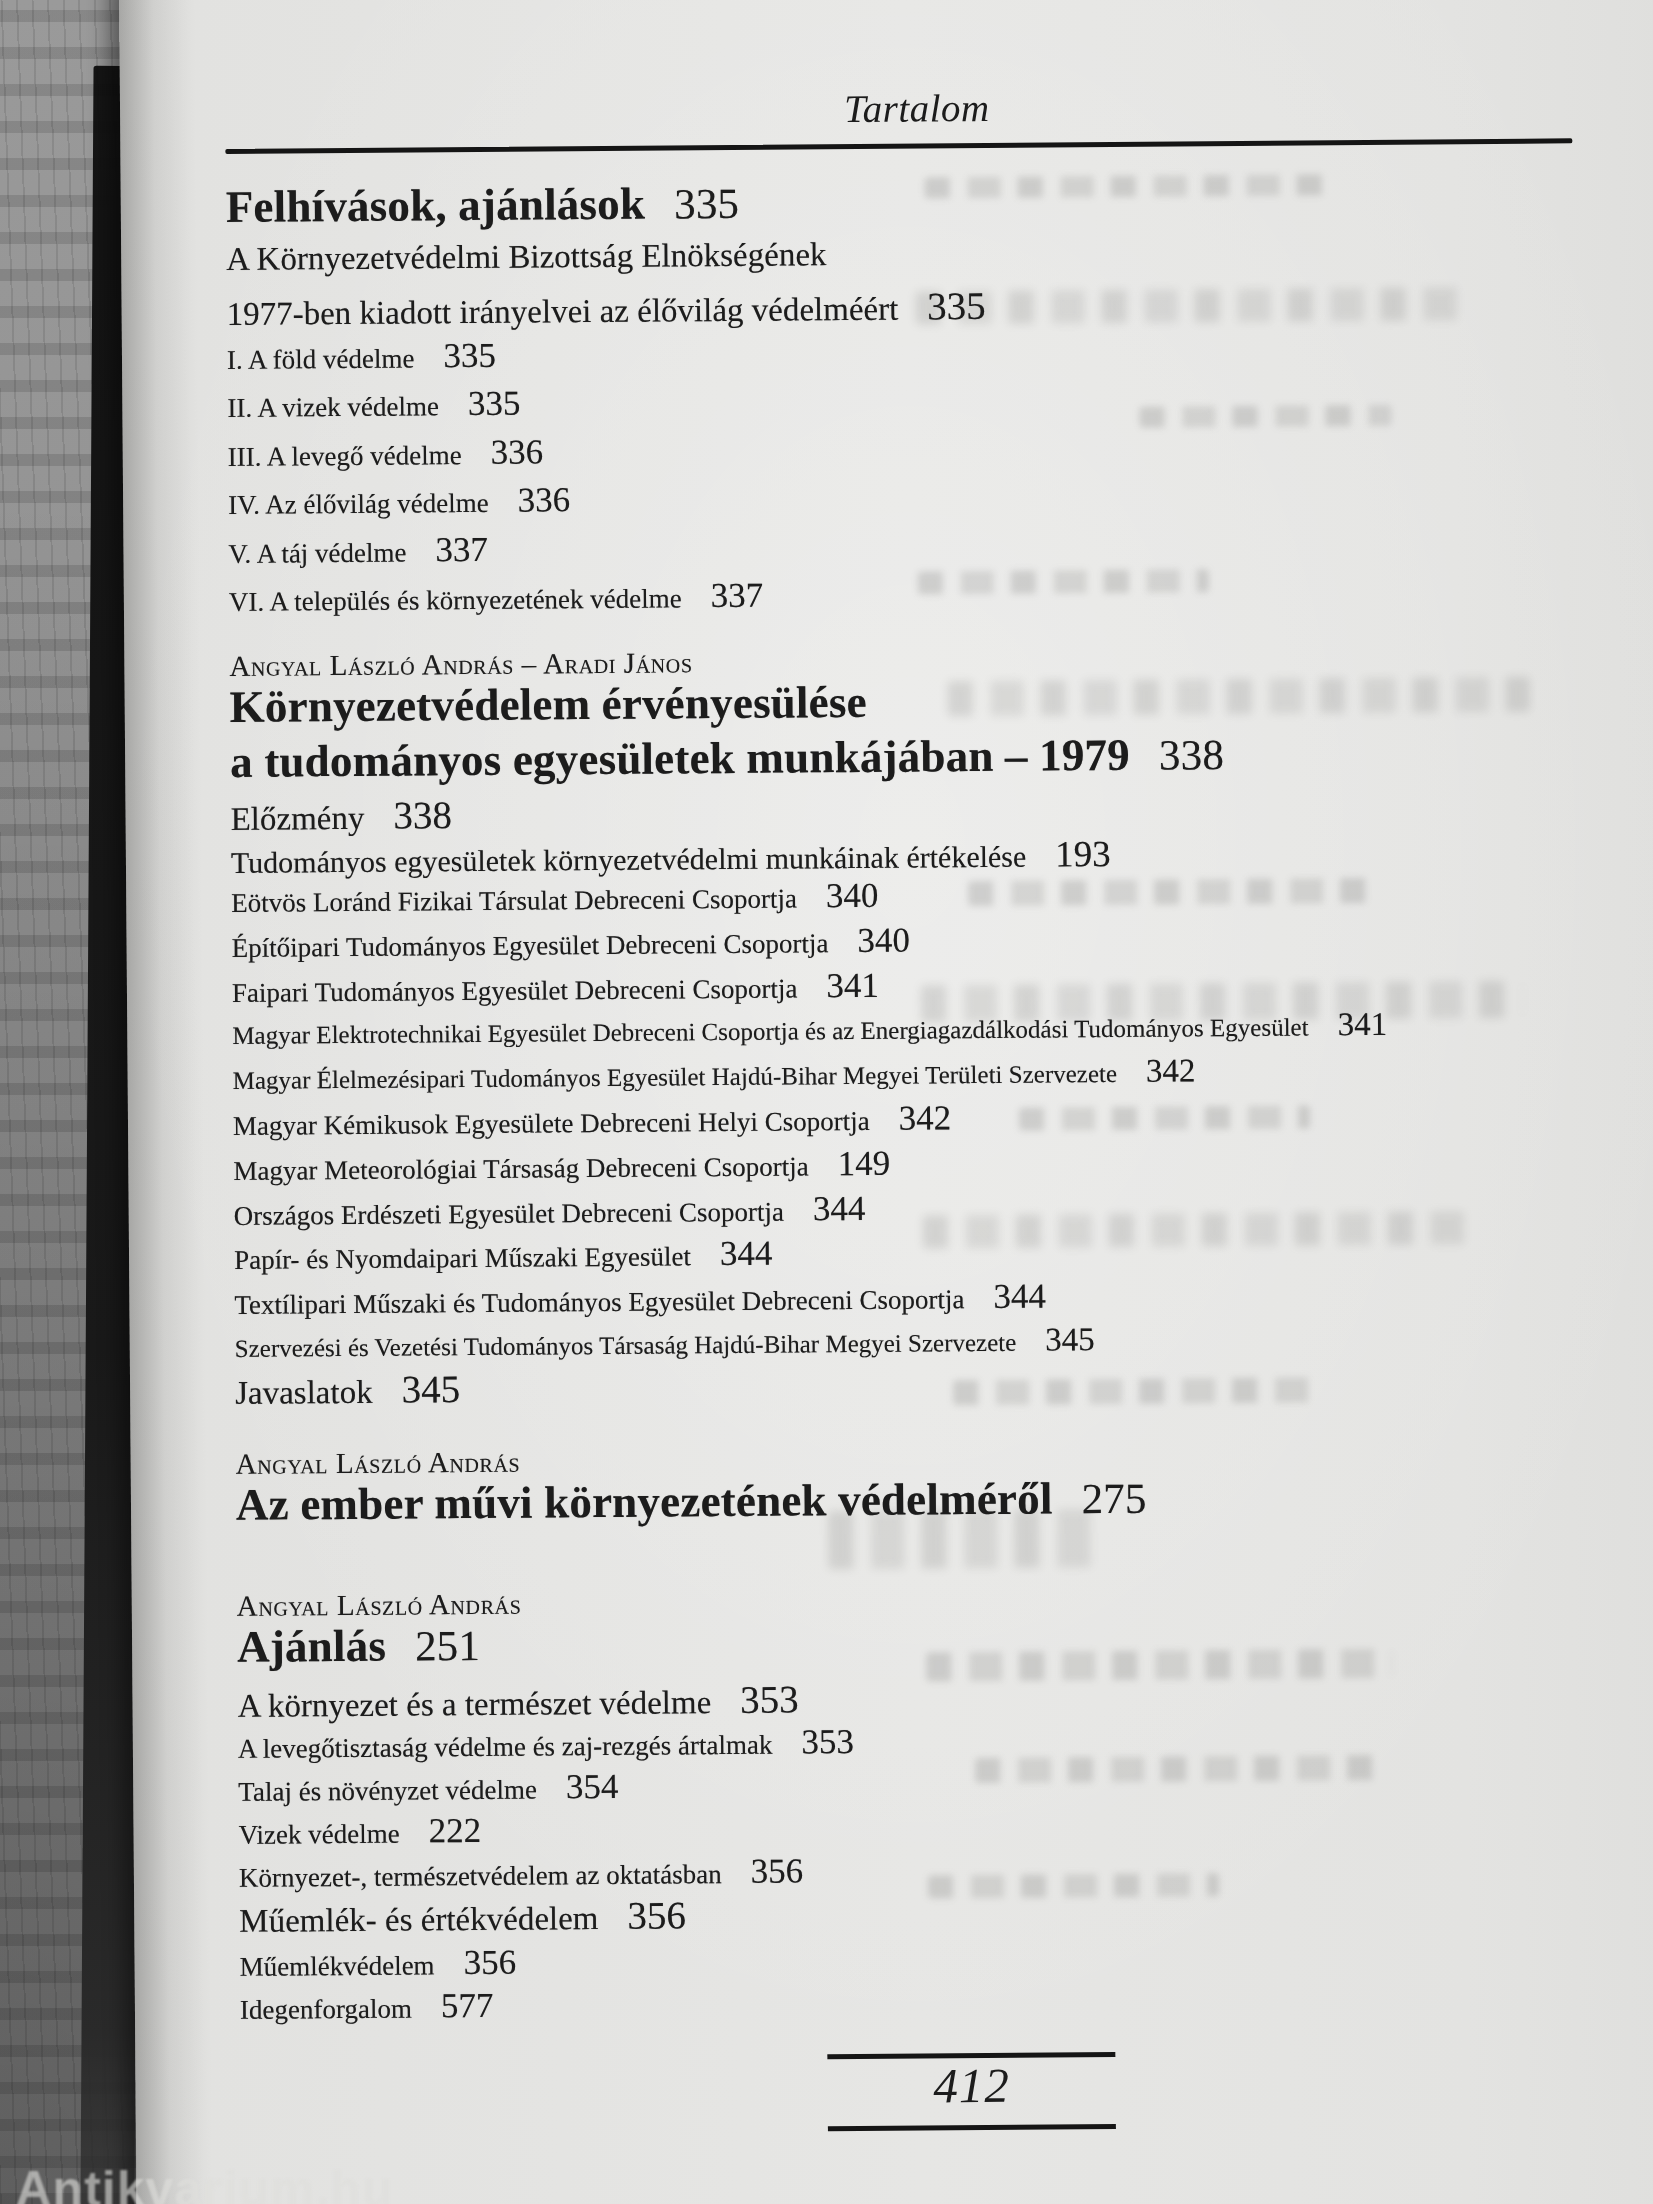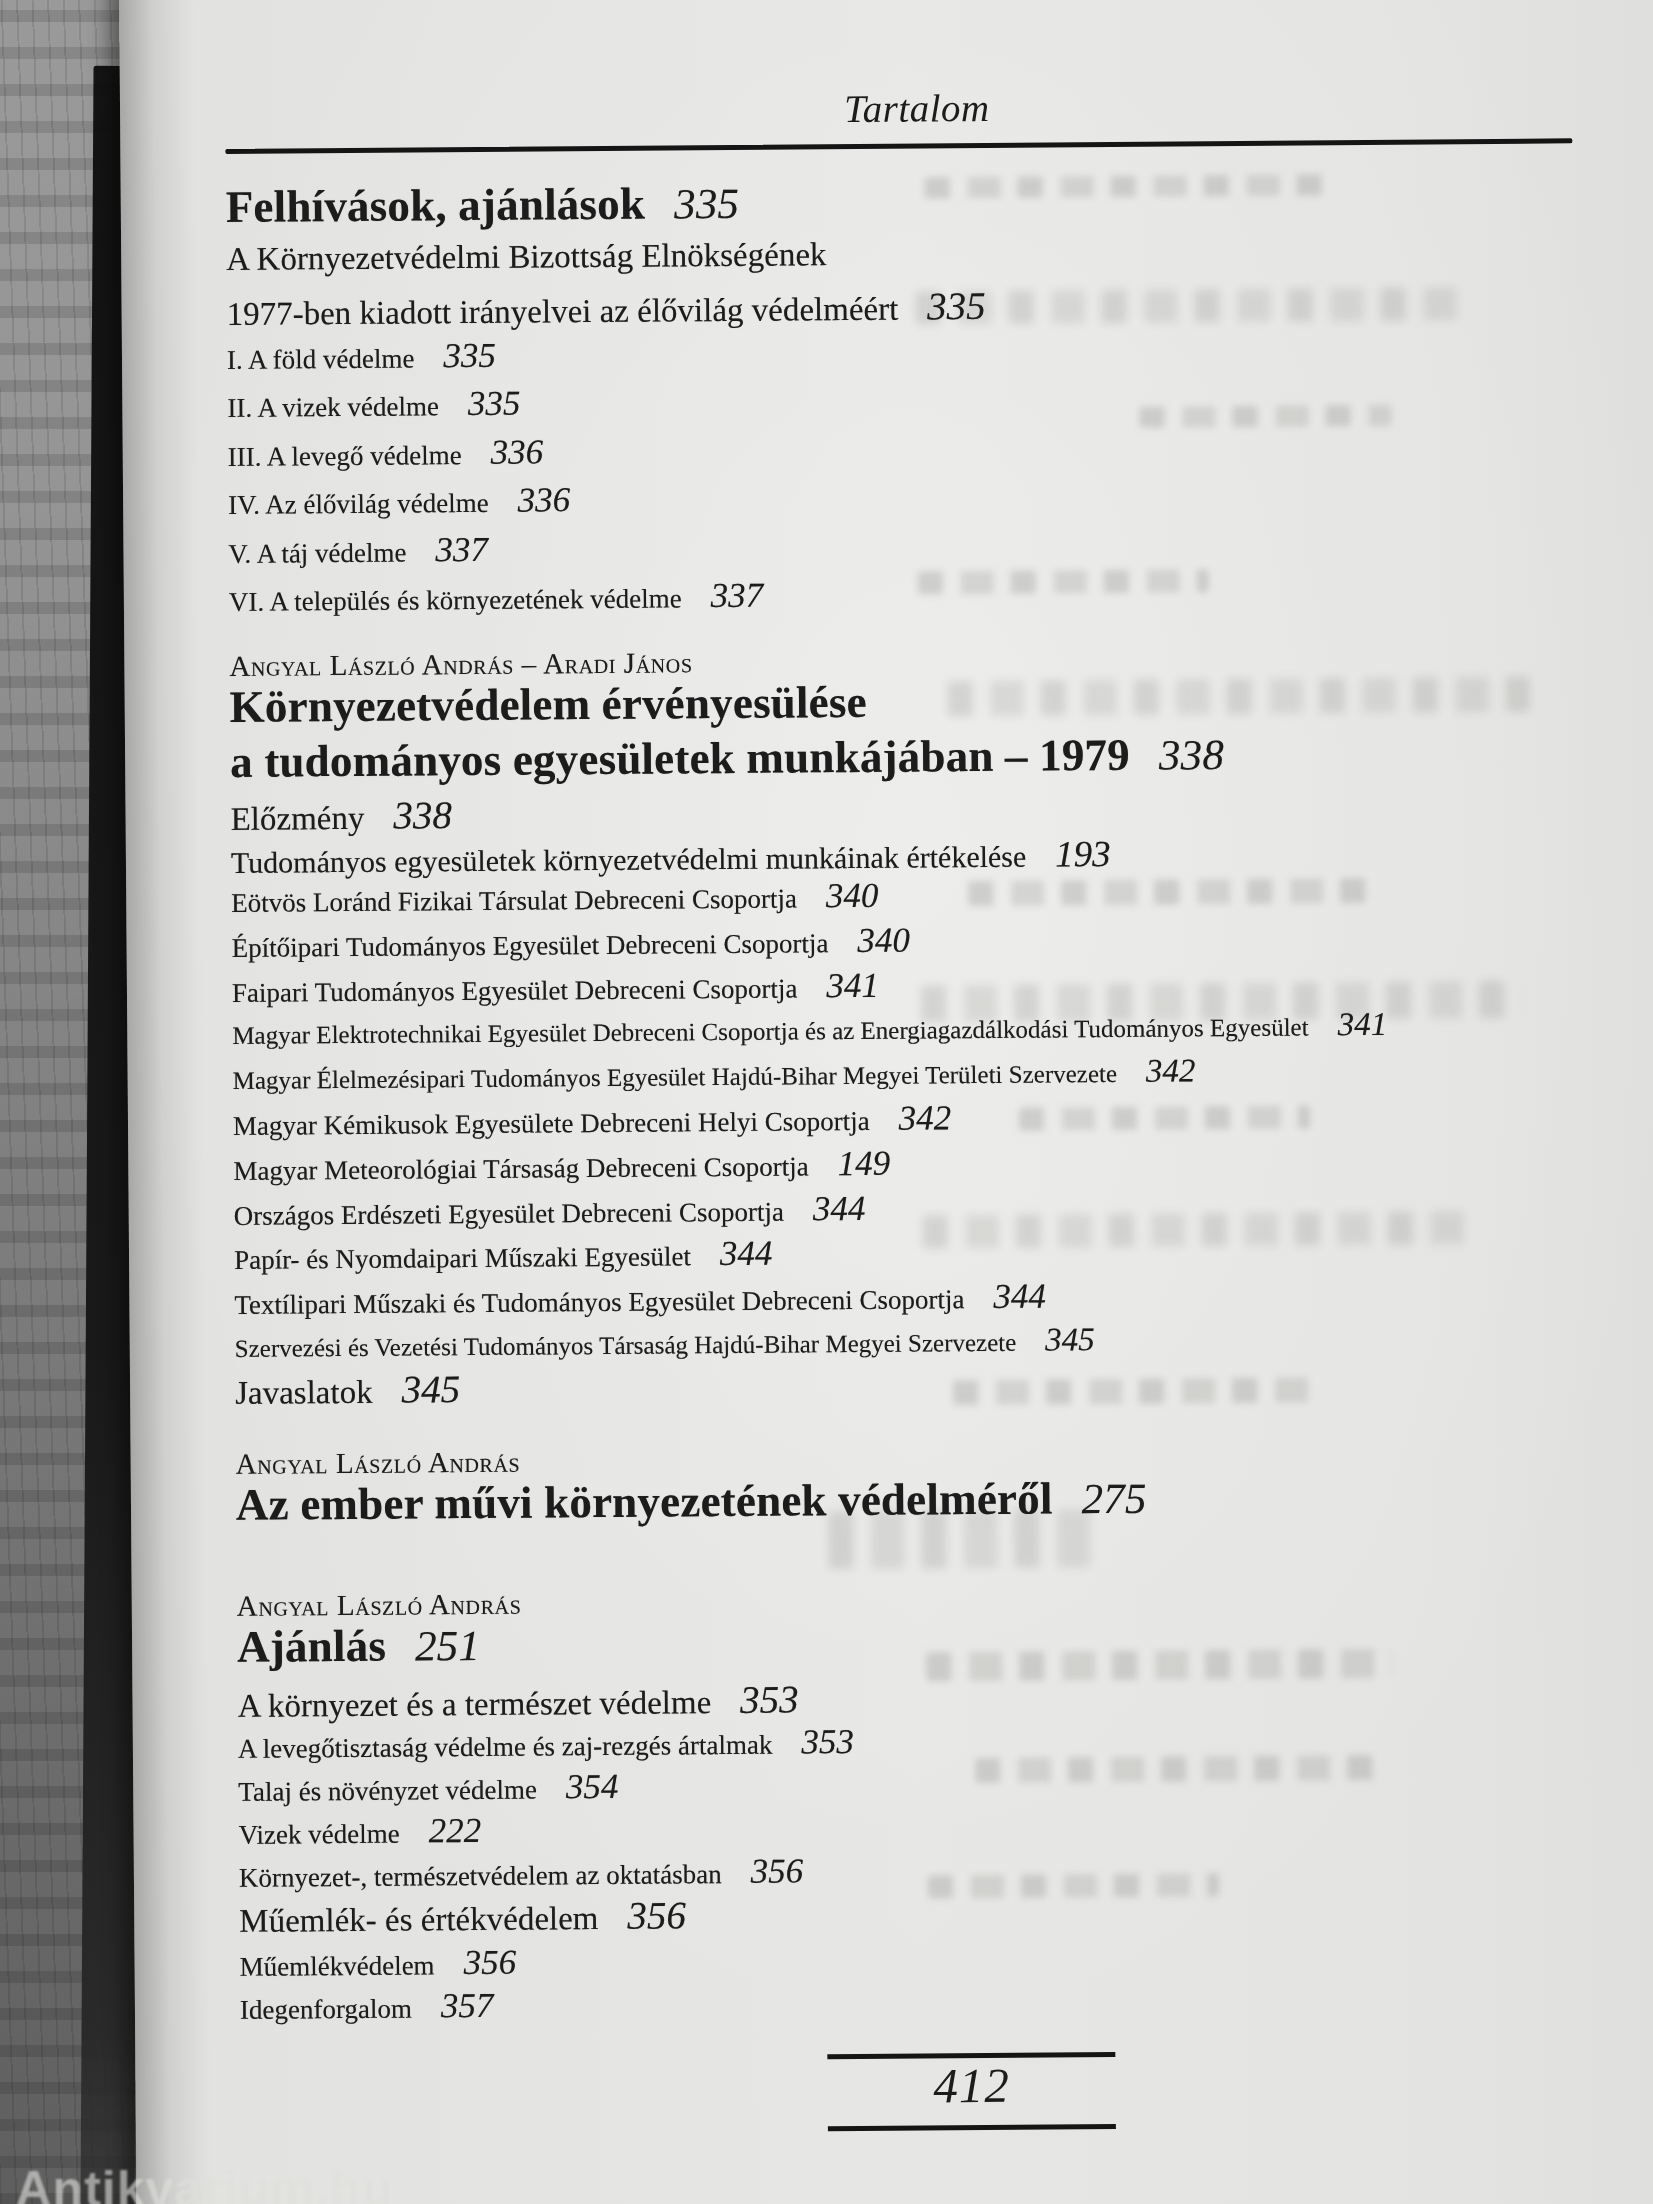--- a/index.html
+++ b/index.html
@@ -39,21 +39,21 @@
   }
   
   .page::before{
     content:"";position:absolute;left:0;top:0;bottom:0;width:76px;
     background:linear-gradient(90deg, rgba(60,60,58,0.30), rgba(120,120,118,0.12) 45%, rgba(0,0,0,0) 100%);
   }
   
   .content{position:absolute;left:-128px;top:25px;width:1654px;height:2205px;color:#1c1c1c;}
   .line{position:absolute;left:233px;white-space:nowrap;text-shadow:0 0 0.7px rgba(20,20,20,0.45);}
   .t{}
-  .n{font-style:italic;margin-left:29px;text-align:right;}
+  .n{margin-left:29px;text-align:right;}
   .h1{font-size:45px;font-weight:700;letter-spacing:0.2px;}
   .h1 .n{font-size:43px;font-weight:400;}
   .med{font-size:33px;font-weight:400;}
   .med .n{font-size:39px;}
   .med2{font-size:30px;}
   .med2 .n{font-size:37px;}
   .sm{font-size:27px;}
   .sm .n{font-size:35px;}
   .xs{font-size:25px;}
   .xs .n{font-size:33px;}
@@ -144,21 +144,21 @@
 
     <div class="line author" style="top:1584px"><span class="t">Angyal László András</span></div>
     <div class="line h1" style="top:1615px"><span class="t">Ajánlás</span><span class="n">251</span></div>
     <div class="line med" style="top:1675px"><span class="t">A környezet és a természet védelme</span><span class="n">353</span></div>
     <div class="line sm" style="top:1721px"><span class="t">A levegőtisztaság védelme és zaj-rezgés ártalmak</span><span class="n">353</span></div>
     <div class="line sm" style="top:1764px"><span class="t">Talaj és növényzet védelme</span><span class="n">354</span></div>
     <div class="line sm" style="top:1807px"><span class="t">Vizek védelme</span><span class="n">222</span></div>
     <div class="line sm" style="top:1850px"><span class="t">Környezet-, természetvédelem az oktatásban</span><span class="n">356</span></div>
     <div class="line med" style="top:1890px"><span class="t">Műemlék- és értékvédelem</span><span class="n">356</span></div>
     <div class="line sm" style="top:1939px"><span class="t">Műemlékvédelem</span><span class="n">356</span></div>
-    <div class="line sm" style="top:1982px"><span class="t">Idegenforgalom</span><span class="n">357</span></div>
+    <div class="line sm" style="top:1982px"><span class="t">Idegenforgalom</span><span class="n">577</span></div>
 
     <div class="folio-rule top"></div>
     <div class="folio">412</div>
     <div class="folio-rule bottom"></div>
 
   </div>
 </div>
 
 <div class="watermark">Antikvarium.hu</div>
 

